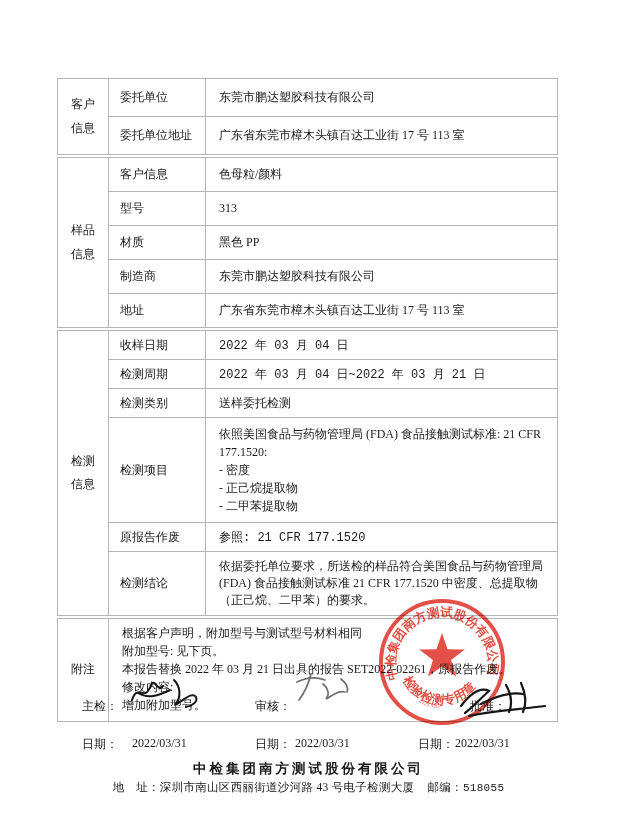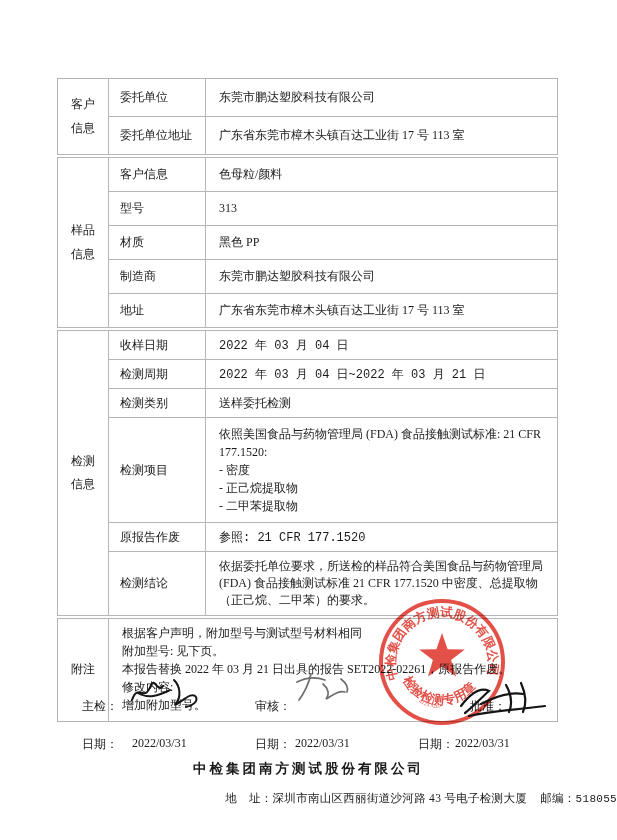--- a/index.html
+++ b/index.html
@@ -35,21 +35,21 @@
   .sig-label{position:absolute;font-size:12px;}
   .sig-svg{position:absolute;}
   .date-label{position:absolute;top:70px;font-size:12px;}
   .date-val{position:absolute;top:70px;width:80px;text-align:left;font-size:12px;}
   
   .stamp{position:absolute;left:377px;top:597px;width:130px;height:130px;opacity:.88;mix-blend-mode:multiply;z-index:5;}
   .sig3{z-index:6;}
   
   .footer{position:absolute;left:0;top:760px;width:617px;text-align:center;}
   .footer-company{font-size:13.5px;font-weight:bold;letter-spacing:3px;}
-  .footer-line{font-size:11.5px;margin-top:13px;letter-spacing:.3px;text-align:right;}
+  .footer-line{font-size:11.5px;margin-top:2px;letter-spacing:.3px;}
   .mono{font-family:"Liberation Mono","DejaVu Sans Mono",monospace;font-size:11px;}
   a.site{color:#0000cc;text-decoration:underline;}
 </style>
 </head>
 <body>
 
 <div class="page">
 
 
   <div class="tables">

